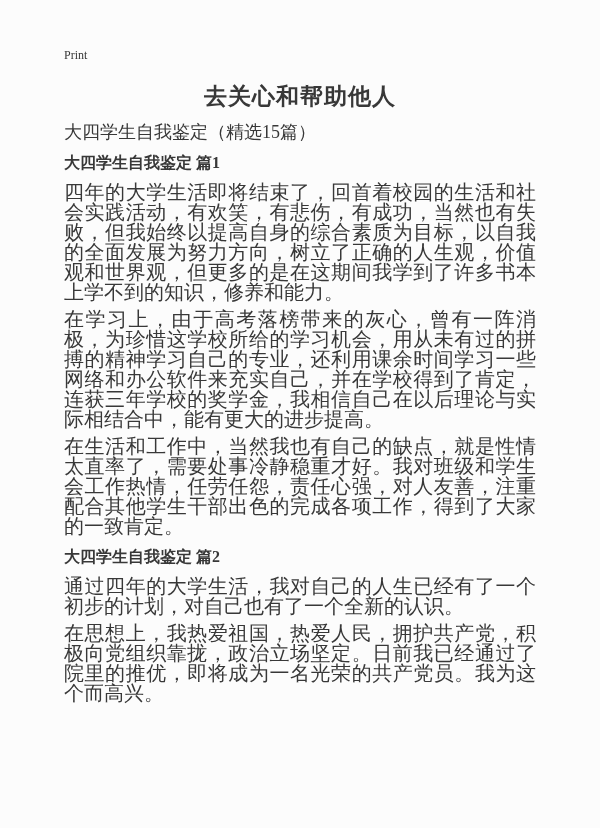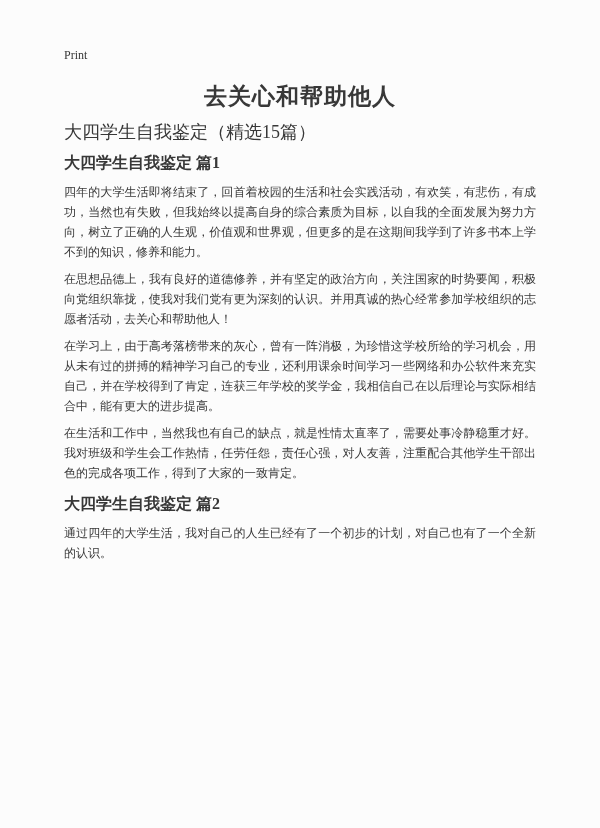--- a/index.html
+++ b/index.html
@@ -39,21 +39,21 @@
     line-height: 20px;
     margin-top: 10px;
   }
   .section-heading {
     font-size: 16px;
     line-height: 22px;
     font-weight: bold;
     margin: 10px 0 8px 0;
   }
   .para {
-    font-size: 12px;
+    font-size: 20px;
     line-height: 20px;
     margin: 0 0 7px 0;
     text-align: justify;
     word-break: break-all;
     overflow-wrap: anywhere;
   }
 </style>
 </head>
 <body>
 
@@ -61,23 +61,23 @@
 
   <div class="print-label">Print</div>
 
   <h1 class="doc-title">去关心和帮助他人</h1>
 
   <div class="doc-subtitle">大四学生自我鉴定（精选15篇）</div>
 
   <section>
     <h2 class="section-heading">大四学生自我鉴定 篇1</h2>
     <p class="para">四年的大学生活即将结束了，回首着校园的生活和社会实践活动，有欢笑，有悲伤，有成功，当然也有失败，但我始终以提高自身的综合素质为目标，以自我的全面发展为努力方向，树立了正确的人生观，价值观和世界观，但更多的是在这期间我学到了许多书本上学不到的知识，修养和能力。</p>
-    <p class="para">在思想品德上，我有良好的道德修养，并有坚定的政治方向，关注国家的时势要闻，积极向党组织靠拢，使我对我们党有更为深刻的认识。并用真诚的热心经常参加学校组织的志愿者活动，去关心和帮助他人！</p>
     <p class="para">在学习上，由于高考落榜带来的灰心，曾有一阵消极，为珍惜这学校所给的学习机会，用从未有过的拼搏的精神学习自己的专业，还利用课余时间学习一些网络和办公软件来充实自己，并在学校得到了肯定，连获三年学校的奖学金，我相信自己在以后理论与实际相结合中，能有更大的进步提高。</p>
     <p class="para">在生活和工作中，当然我也有自己的缺点，就是性情太直率了，需要处事冷静稳重才好。我对班级和学生会工作热情，任劳任怨，责任心强，对人友善，注重配合其他学生干部出色的完成各项工作，得到了大家的一致肯定。</p>
   </section>
 
   <section>
     <h2 class="section-heading">大四学生自我鉴定 篇2</h2>
     <p class="para">通过四年的大学生活，我对自己的人生已经有了一个初步的计划，对自己也有了一个全新的认识。</p>
+    <p class="para">在思想上，我热爱祖国，热爱人民，拥护共产党，积极向党组织靠拢，政治立场坚定。日前我已经通过了院里的推优，即将成为一名光荣的共产党员。我为这个而高兴。</p>
   </section>
 
 </div>
 
 </body></html>

